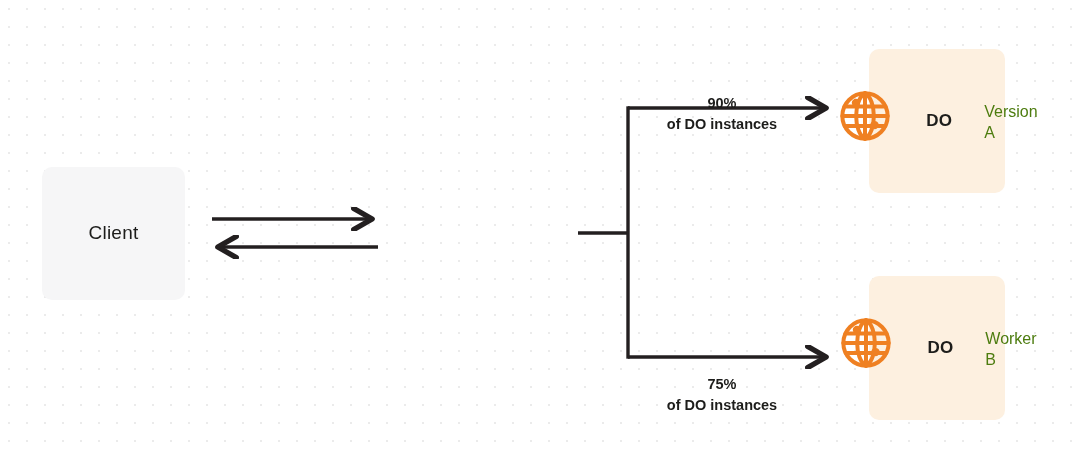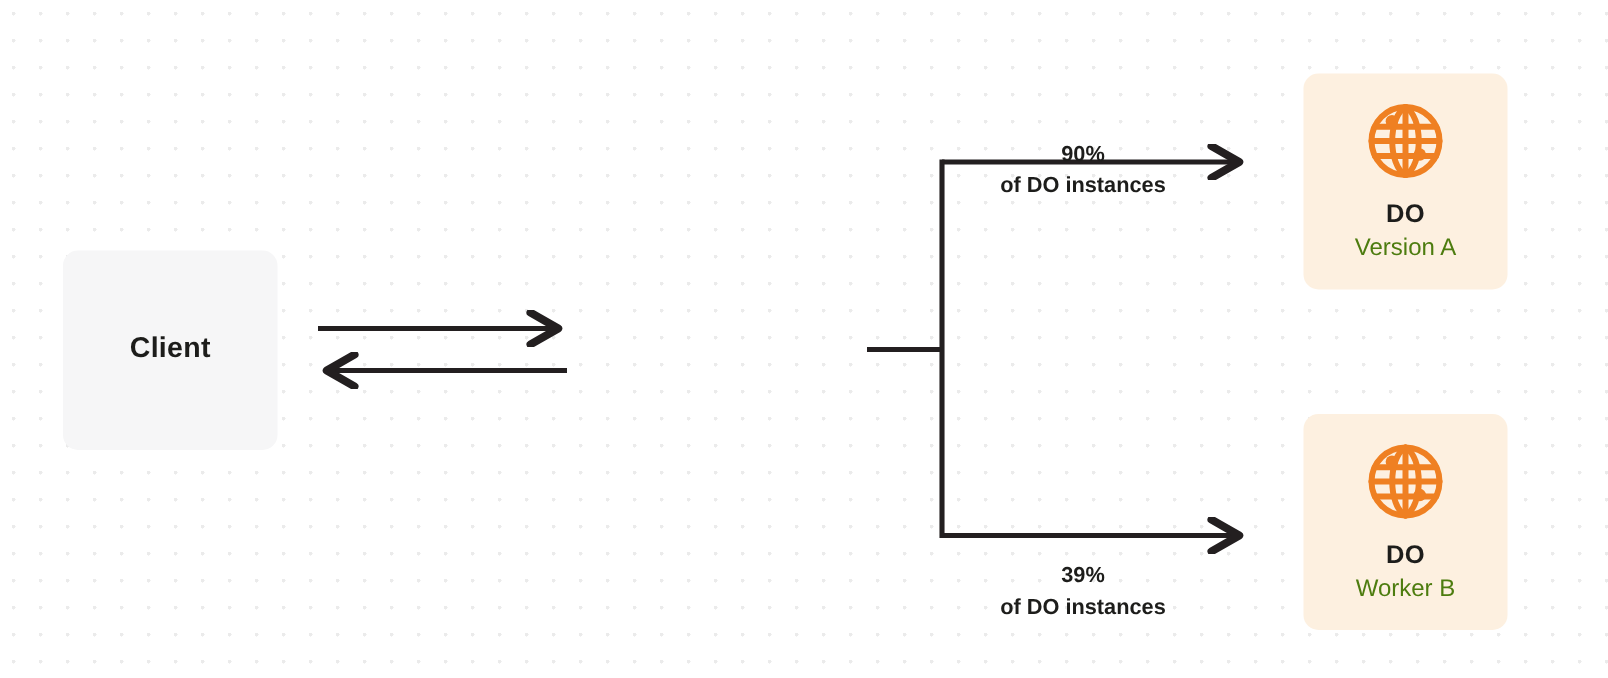--- a/index.html
+++ b/index.html
@@ -20,25 +20,26 @@
     height: 452px;
     background-color: #ffffff;
     background-image: radial-gradient(circle at 1px 1px, #ebebeb 1.3px, transparent 1.4px);
     background-size: 18px 18px;
     background-position: 8px 8px;
   }
 
   .node {
     position: absolute;
     display: flex;
-    flex-direction: column;
+    flex-direction: row;
     align-items: center;
     justify-content: center;
     border-radius: 10px;
     box-sizing: border-box;
+    gap: 32px;
   }
 
   #node-client {
     left: 42px;
     top: 167px;
     width: 143px;
     height: 133px;
     background-color: #f6f6f7;
   }
 
@@ -61,21 +62,21 @@
   #node-do-b {
     left: 869px;
     top: 276px;
     width: 136px;
     height: 144px;
     background-color: #fdf0e0;
   }
 
   .node-title {
     font-size: 19px;
-    font-weight: bold;
+    font-weight: normal;
     color: #1d1d1b;
     letter-spacing: 0.2px;
     line-height: 1.2;
   }
 
   .node-title-sm {
     font-size: 17px;
     font-weight: bold;
     color: #1d1d1b;
     letter-spacing: 0.2px;
@@ -212,17 +213,17 @@
     <span class="node-title-sm">DO</span>
     <span class="node-sub">Worker B</span>
   </div>
 
   <div class="edge-label" id="label-top">
     <div>90%</div>
     <div>of DO instances</div>
   </div>
 
   <div class="edge-label" id="label-bottom">
-    <div>39%</div>
+    <div>75%</div>
     <div>of DO instances</div>
   </div>
 
 </div>
 
 </body></html>

